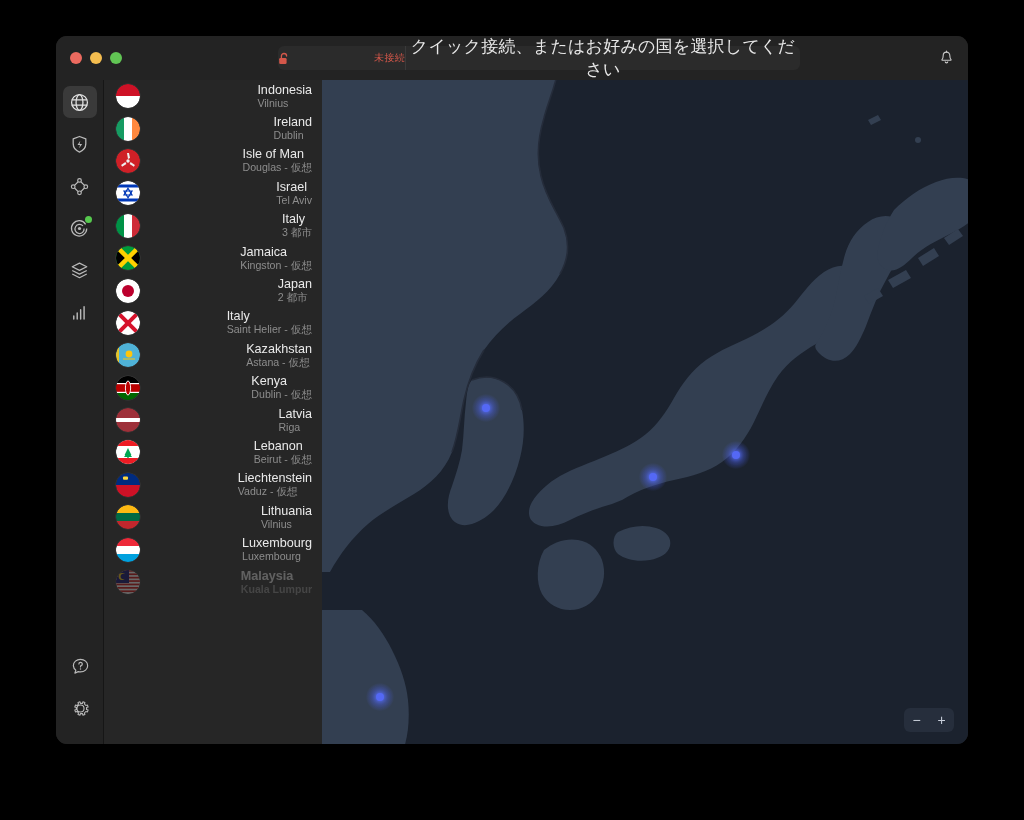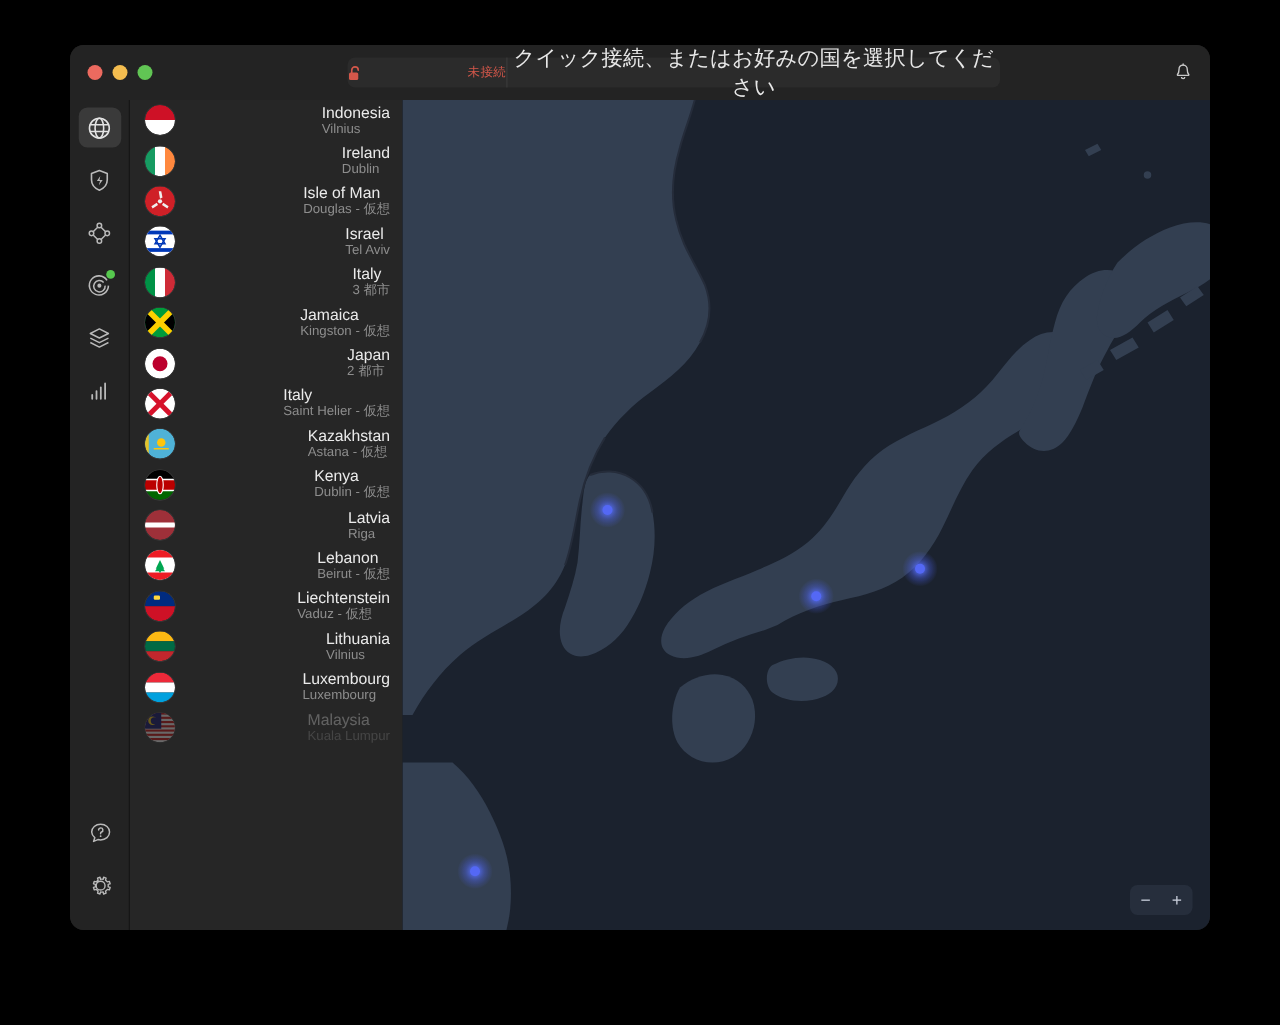--- a/index.html
+++ b/index.html
@@ -91,21 +91,21 @@
     overflow:hidden;position:relative;
     box-shadow:0 0 0 .5px rgba(255,255,255,.10);
   }
   .flag svg{display:block;width:24px;height:24px;}
   .txt{min-width:0;}
   .c-name{
     color:#eaeaea;font-size:12.6px;line-height:14px;
     white-space:nowrap;overflow:hidden;text-overflow:ellipsis;max-width:150px;
   }
   .c-sub{color:#8d8d8d;font-size:10.6px;line-height:13px;white-space:nowrap;}
-  .row.partial{opacity:.30;}
+  .row.partial{opacity:.30;font-weight:bold;}
 
   
   #map{
     position:absolute;left:266px;top:44px;width:646px;height:664px;
     background:#1b222e;overflow:hidden;
   }
   #map svg{position:absolute;left:0;top:0;}
   .marker{position:absolute;width:28px;height:28px;transform:translate(-14px,-14px);}
   .marker .halo{
     position:absolute;left:0;top:0;width:28px;height:28px;border-radius:50%;

